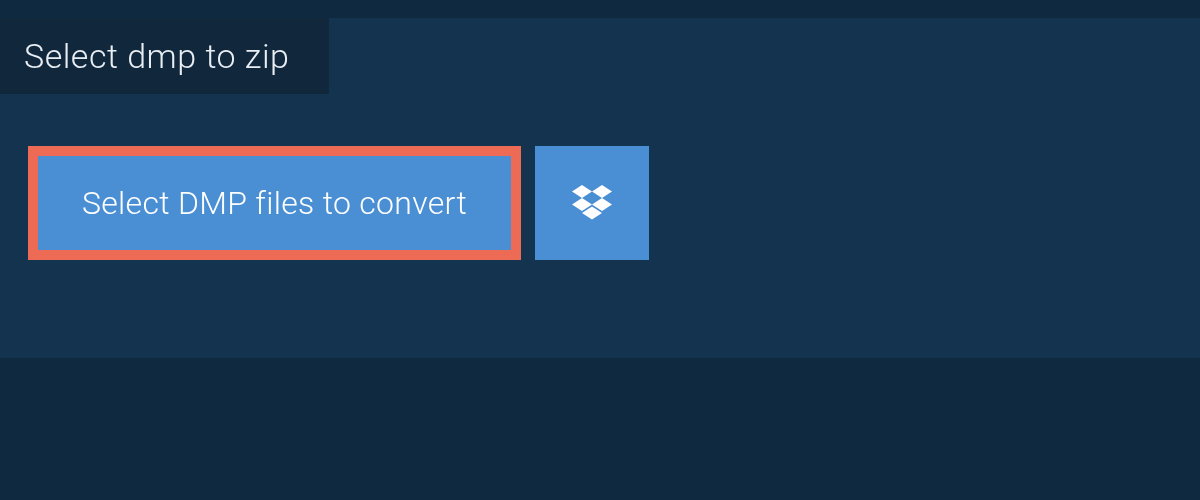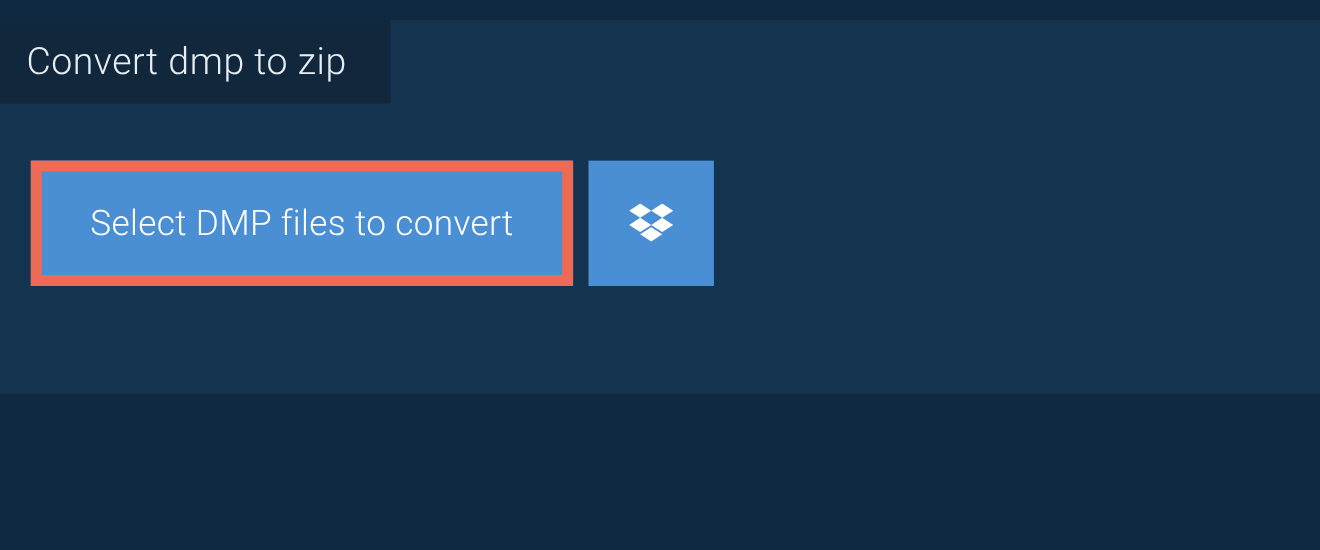--- a/index.html
+++ b/index.html
@@ -72,21 +72,21 @@
       width: 40px;
       height: 36px;
       fill: #ffffff;
     }
   </style>
 </head>
 <body>
 
 <div class="main-panel">
   <div class="tab">
-    <span class="tab-title">Convert dmp to zip</span>
+    <span class="tab-title">Select dmp to zip</span>
   </div>
 
   <div class="button-row">
     <div class="select-button">
       <span>Select DMP files to convert</span>
     </div>
     <div class="dropbox-button">
       <svg viewBox="0 0 40 36">
         <path d="M10 0 L20 6.5 L10 13 L0 6.5 Z"></path>
         <path d="M30 0 L40 6.5 L30 13 L20 6.5 Z"></path>

